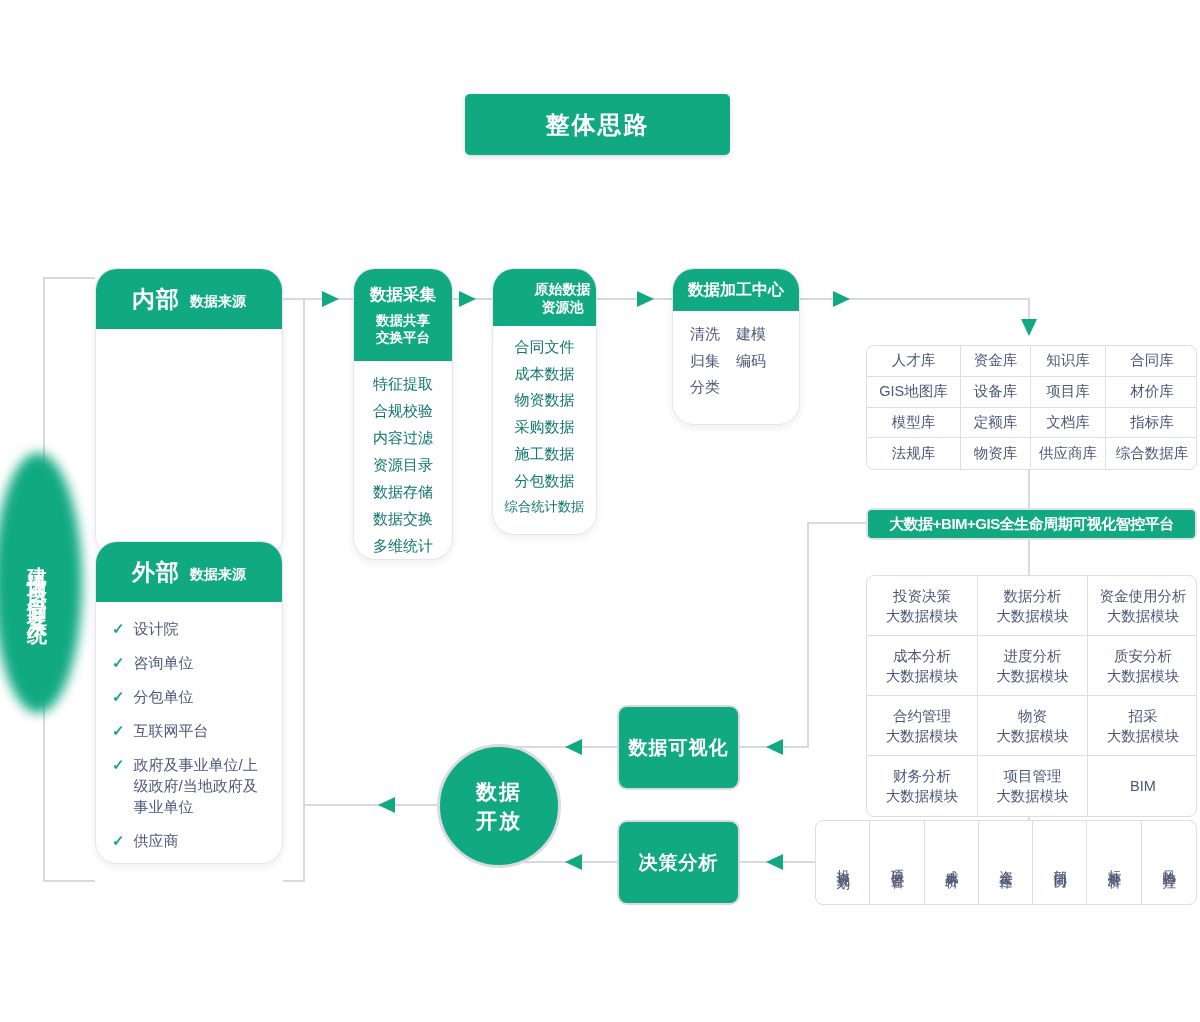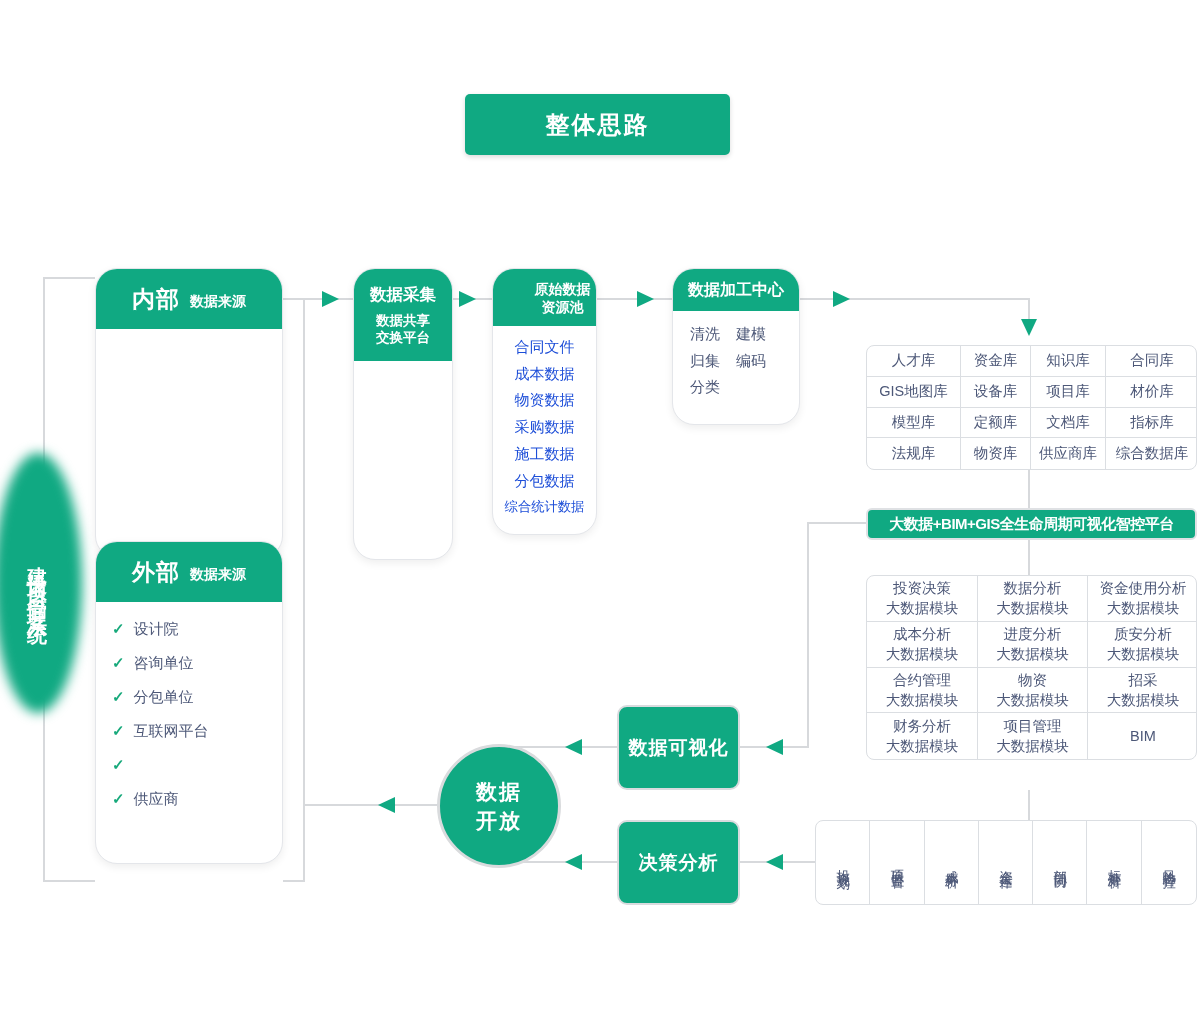--- a/index.html
+++ b/index.html
@@ -34,21 +34,21 @@
   .plain-items { padding:12px 17px 0 17px; color:#4d5878; font-size:15px; }
   .plain-items div { line-height:31.5px; white-space:nowrap; }
   .check-items { padding:16px 14px 0 16px; color:#4d5878; font-size:15px; }
   .check-item { display:flex; gap:9px; margin-bottom:13px; line-height:21px; }
   .check-item .ck { color:#17a97b; font-weight:bold; flex:0 0 auto; }
 
   .box-collect { left:353px; top:268px; width:100px; height:292px; }
   .collect-header { height:92px; flex-direction:column; align-items:center; justify-content:center; }
   .collect-header .t { font-size:16.5px; font-weight:bold; margin-bottom:6px; }
   .collect-header .s { font-size:13.5px; font-weight:bold; line-height:17px; }
-  .center-items { padding-top:9px; color:#1d4ed8; font-size:15px; text-align:center; }
+  .center-items { padding-top:9px; color:#0f766e; font-size:15px; text-align:center; }
   .center-items div { line-height:27px; white-space:nowrap; }
 
   .box-pool { left:492px; top:268px; width:105px; height:267px; }
   .pool-header { height:57px; flex-direction:column; align-items:center; justify-content:center;padding-left:36px; }
   .pool-header .t { font-size:14px; font-weight:bold; line-height:18px; }
   .pool-items { padding-top:8px; }
   .pool-items div { line-height:26.7px; }
   .pool-items .tight { font-size:13.3px; }
 
   .box-process { left:672px; top:268px; width:128px; height:157px; }
@@ -59,21 +59,21 @@
   
   .db-grid { left:866px; top:345px; width:331px; height:125px; position:absolute; display:grid;
              grid-template-columns:94px 70px 75px 92px; grid-template-rows:repeat(4,1fr);
              background:#fff; border:1px solid #dbdee2; border-radius:8px; z-index:2;
              color:#4d5878; font-size:14.5px; overflow:hidden; }
   .db-grid .cell { display:flex; align-items:center; justify-content:center; border-right:1px solid #dbdee2; border-bottom:1px solid #dbdee2; white-space:nowrap; }
   .db-grid .lastcol { border-right:none; }
   .db-grid .lastrow { border-bottom:none; }
 
   
-  .module-grid { left:866px; top:575px; width:331px; height:185px; position:absolute; display:grid;
+  .module-grid { left:866px; top:575px; width:331px; height:242px; position:absolute; display:grid;
                  grid-template-columns:111px 110px 110px; grid-template-rows:repeat(4,1fr);
                  background:#fff; border:1px solid #dbdee2; border-radius:8px; z-index:2;
                  color:#4d5878; font-size:14.5px; overflow:hidden; }
   .module-grid .cell { display:flex; flex-direction:column; align-items:center; justify-content:center; border-right:1px solid #dbdee2; border-bottom:1px solid #dbdee2; line-height:20px; white-space:nowrap; }
   .module-grid .lastcol { border-right:none; }
   .module-grid .lastrow { border-bottom:none; }
 
   
   .open-circle { left:437px; top:744px; width:124px; height:124px; position:absolute; background:#10a982;
                  border:3px solid #d9dbdd; border-radius:50%; display:flex; flex-direction:column;
@@ -162,33 +162,43 @@
     <div class="check-item">
         <span class="ck">✓</span>
         <span>分包单位</span>
       </div>
     <div class="check-item">
         <span class="ck">✓</span>
         <span>互联网平台</span>
       </div>
     <div class="check-item">
         <span class="ck">✓</span>
+        <span>政府及事业单位/上级政府/当地政府及事业单位</span>
       </div>
     <div class="check-item">
         <span class="ck">✓</span>
         <span>供应商</span>
       </div>
   </div>
 </div>
 
 <div class="card box-collect">
   <div class="card-header collect-header">
     <div class="t">数据采集</div>
     <div class="s">数据共享</div>
     <div class="s">交换平台</div>
+  </div>
+  <div class="center-items">
+    <div>特征提取</div>
+    <div>合规校验</div>
+    <div>内容过滤</div>
+    <div>资源目录</div>
+    <div>数据存储</div>
+    <div>数据交换</div>
+    <div>多维统计</div>
   </div>
 </div>
 
 <div class="card box-pool">
   <div class="card-header pool-header">
     <div class="t">原始数据</div>
     <div class="t">资源池</div>
   </div>
   <div class="center-items pool-items">
     <div>合同文件</div>

